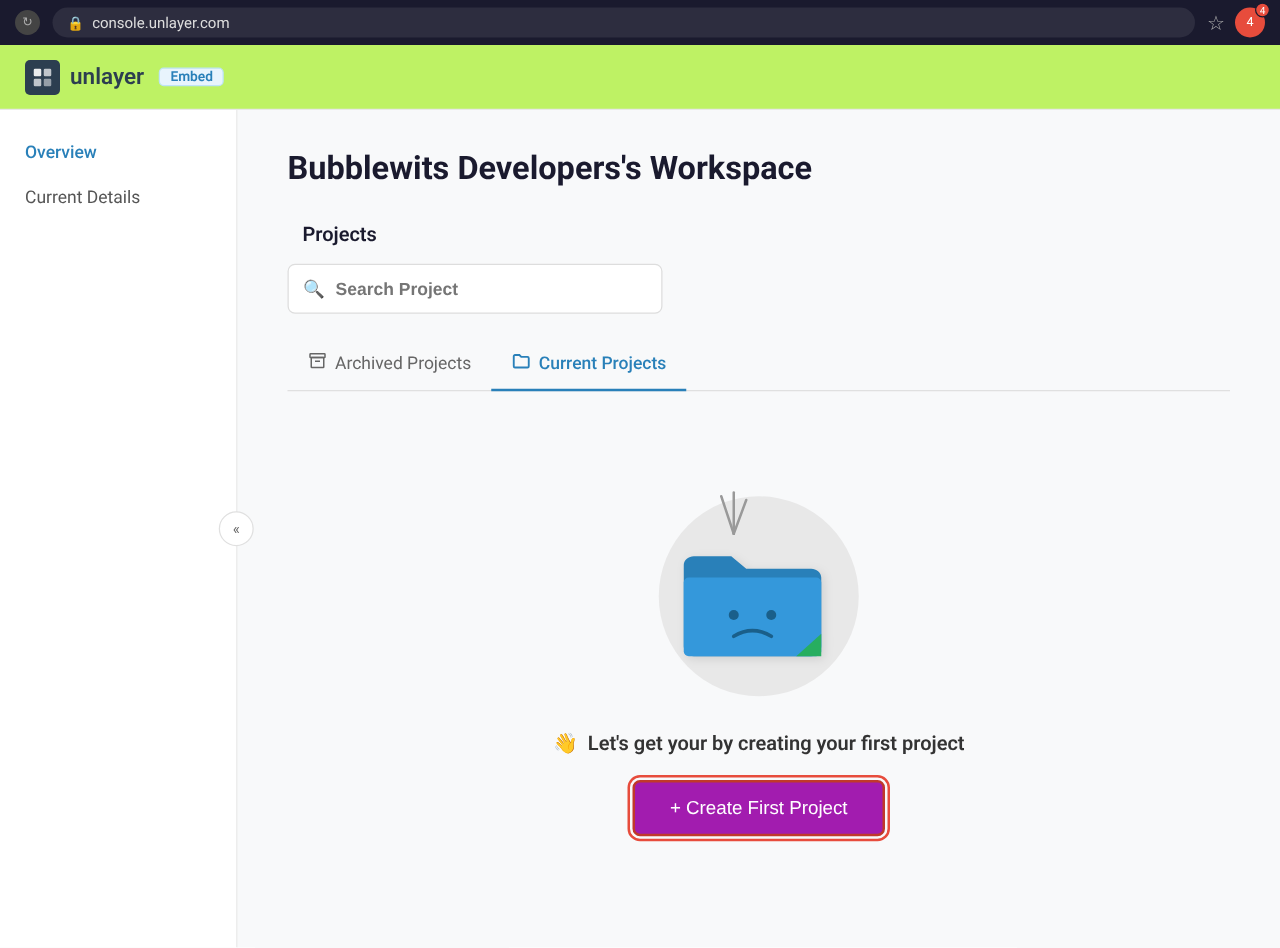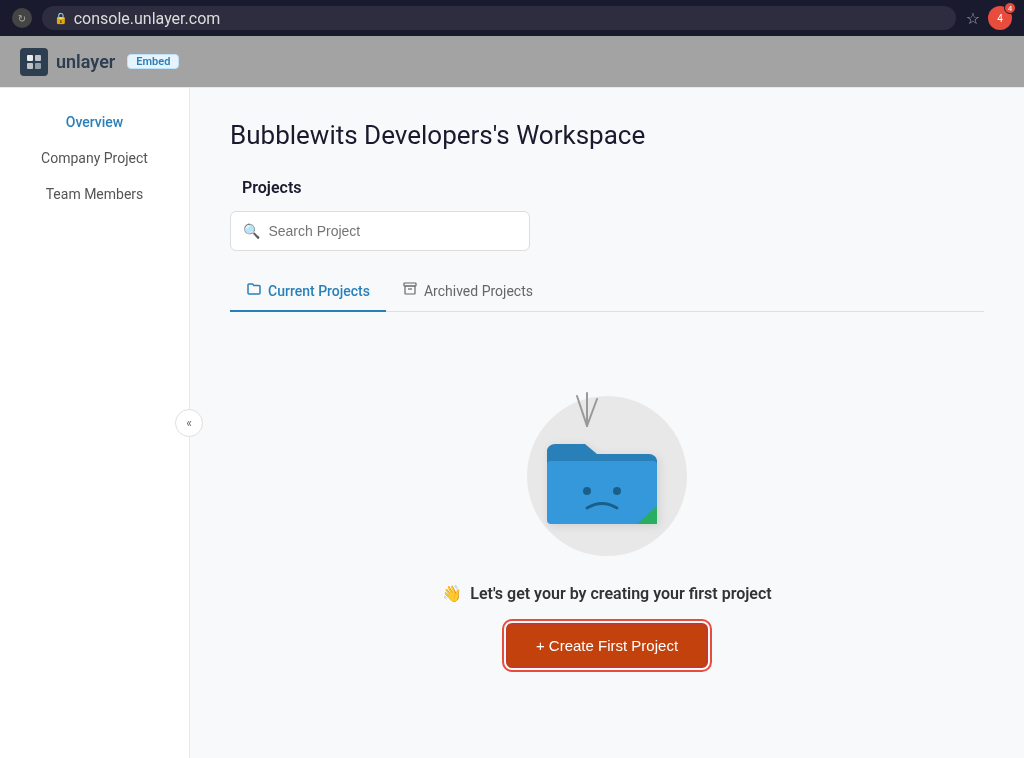--- a/index.html
+++ b/index.html
@@ -21,30 +21,30 @@
       height: 24px;
       background: #2d2d3f;
       border-radius: 12px;
       display: flex;
       align-items: center;
       padding: 0 12px;
       gap: 6px;
       color: #ccc;
       font-size: 12px;
     }
-    .address-bar-url { color: #ddd; font-size: 16px; }
+    .address-bar-url { color: #ddd; font-size: 12px; }
     .browser-actions { display: flex; align-items: center; gap: 8px; }
     .star-btn { color: #aaa; font-size: 16px; cursor: pointer; }
     .avatar-btn { width: 24px; height: 24px; border-radius: 50%; background: #e74c3c; color: white; font-size: 10px; display: flex; align-items: center; justify-content: center; position: relative; cursor: pointer; }
     .avatar-badge { position: absolute; top: -4px; right: -4px; background: #e74c3c; color: white; font-size: 8px; width: 12px; height: 12px; border-radius: 50%; display: flex; align-items: center; justify-content: center; border: 1px solid #1a1a2e; }
 
     
     .app-header {
       height: 52px;
-      background: #a3a3a3;
+      background: #bef264;
       border-bottom: 1px solid #e8e8e8;
       display: flex;
       align-items: center;
       padding: 0 20px;
       gap: 12px;
     }
     .logo-area { display: flex; align-items: center; gap: 8px; }
     .logo-icon { width: 28px; height: 28px; background: #2c3e50; border-radius: 4px; display: flex; align-items: center; justify-content: center; }
     .logo-text { font-size: 18px; font-weight: 600; color: #2c3e50; }
     .embed-badge {
@@ -67,21 +67,20 @@
       padding: 16px 0;
       position: relative;
       flex-shrink: 0;
     }
     .sidebar-item {
       padding: 10px 20px;
       font-size: 14px;
       color: #555;
       cursor: pointer;
       display: block;
-      text-align: center;
     }
     .sidebar-item.active { color: #2980b9; font-weight: 500; }
     .sidebar-collapse {
       position: absolute;
       right: -14px;
       top: 50%;
       transform: translateY(-50%);
       width: 28px;
       height: 28px;
       background: #fff;
@@ -99,21 +98,21 @@
     
     .main-content {
       flex: 1;
       padding: 32px 40px;
       overflow-y: auto;
       background: #f8f9fa;
     }
 
     .workspace-title {
       font-size: 26px;
-      font-weight: 400;
+      font-weight: 700;
       color: #1a1a2e;
       margin-bottom: 28px;
     }
 
     .projects-section-title {
       font-size: 16px;
       font-weight: 600;
       color: #1a1a2e;
       margin-bottom: 14px;
       margin-left: 12px;
@@ -132,20 +131,21 @@
       margin-bottom: 20px;
     }
     .search-icon { color: #aaa; font-size: 14px; }
     .search-input {
       border: none;
       outline: none;
       font-size: 14px;
       color: #999;
       background: transparent;
       width: 100%;
+      font-weight: bold;
     }
 
     
     .tabs {
       display: flex;
       gap: 0;
       border-bottom: 1px solid #e0e0e0;
       margin-bottom: 24px;
     }
     .tab {
@@ -211,21 +211,21 @@
       font-size: 16px;
       font-weight: 600;
       color: #333;
       margin-bottom: 20px;
       display: flex;
       align-items: center;
       gap: 8px;
     }
 
     .create-btn {
-      background: #c2410c;
+      background: #a21caf;
       color: white;
       border: 2px solid #c0392b;
       border-radius: 6px;
       padding: 12px 28px;
       font-size: 15px;
       font-weight: 500;
       cursor: pointer;
       display: flex;
       align-items: center;
       gap: 8px;
@@ -268,61 +268,58 @@
   <span class="embed-badge">Embed</span>
 </div>
 
 <div class="app-body">
 
   <div class="sidebar">
     <div class="sidebar-item active">
       <span>Overview</span>
     </div>
     <div class="sidebar-item">
-      <span>Company Project</span>
-    </div>
-    <div class="sidebar-item">
-      <span>Team Members</span>
+      <span>Current Details</span>
     </div>
 
     <div class="sidebar-collapse">
       <span>«</span>
     </div>
   </div>
 
   <div class="main-content">
 
     <h1 class="workspace-title">Bubblewits Developers's Workspace</h1>
 
     <div class="projects-section-title">Projects</div>
 
     <div class="search-box">
       <span class="search-icon">🔍</span>
       <input class="search-input" type="text" placeholder="Search Project" style="">
     </div>
 
     <div class="tabs">
-      <div class="tab active">
-        <span class="tab-icon">
-          <svg width="16" height="16" viewBox="0 0 16 16" fill="none">
-            <path d="M2 4C2 3.45 2.45 3 3 3H6.5L8 4.5H13C13.55 4.5 14 4.95 14 5.5V12C14 12.55 13.55 13 13 13H3C2.45 13 2 12.55 2 12V4Z" stroke="#2980b9" stroke-width="1.5" fill="none"></path>
-          </svg>
-        </span>
-        <span>Current Projects</span>
-      </div>
       <div class="tab">
         <span class="tab-icon">
           <svg width="16" height="16" viewBox="0 0 16 16" fill="none">
             <rect x="2" y="2" width="12" height="3" rx="0.5" stroke="#666" stroke-width="1.2" fill="none"></rect>
             <rect x="3" y="5" width="10" height="8" rx="0.5" stroke="#666" stroke-width="1.2" fill="none"></rect>
             <line x1="6" y1="8" x2="10" y2="8" stroke="#666" stroke-width="1.2"></line>
           </svg>
         </span>
         <span>Archived Projects</span>
       </div>
+      <div class="tab active">
+        <span class="tab-icon">
+          <svg width="16" height="16" viewBox="0 0 16 16" fill="none">
+            <path d="M2 4C2 3.45 2.45 3 3 3H6.5L8 4.5H13C13.55 4.5 14 4.95 14 5.5V12C14 12.55 13.55 13 13 13H3C2.45 13 2 12.55 2 12V4Z" stroke="#2980b9" stroke-width="1.5" fill="none"></path>
+          </svg>
+        </span>
+        <span>Current Projects</span>
+      </div>
     </div>
 
     <div class="empty-state">
       <div class="illustration-container">
 
         <div class="gray-circle"></div>
 
         <svg class="lines-svg" width="50" height="40" viewBox="0 0 50 40">
           <line x1="25" y1="35" x2="15" y2="5" stroke="#999" stroke-width="2" stroke-linecap="round"></line>
           <line x1="25" y1="35" x2="25" y2="2" stroke="#999" stroke-width="2" stroke-linecap="round"></line>

